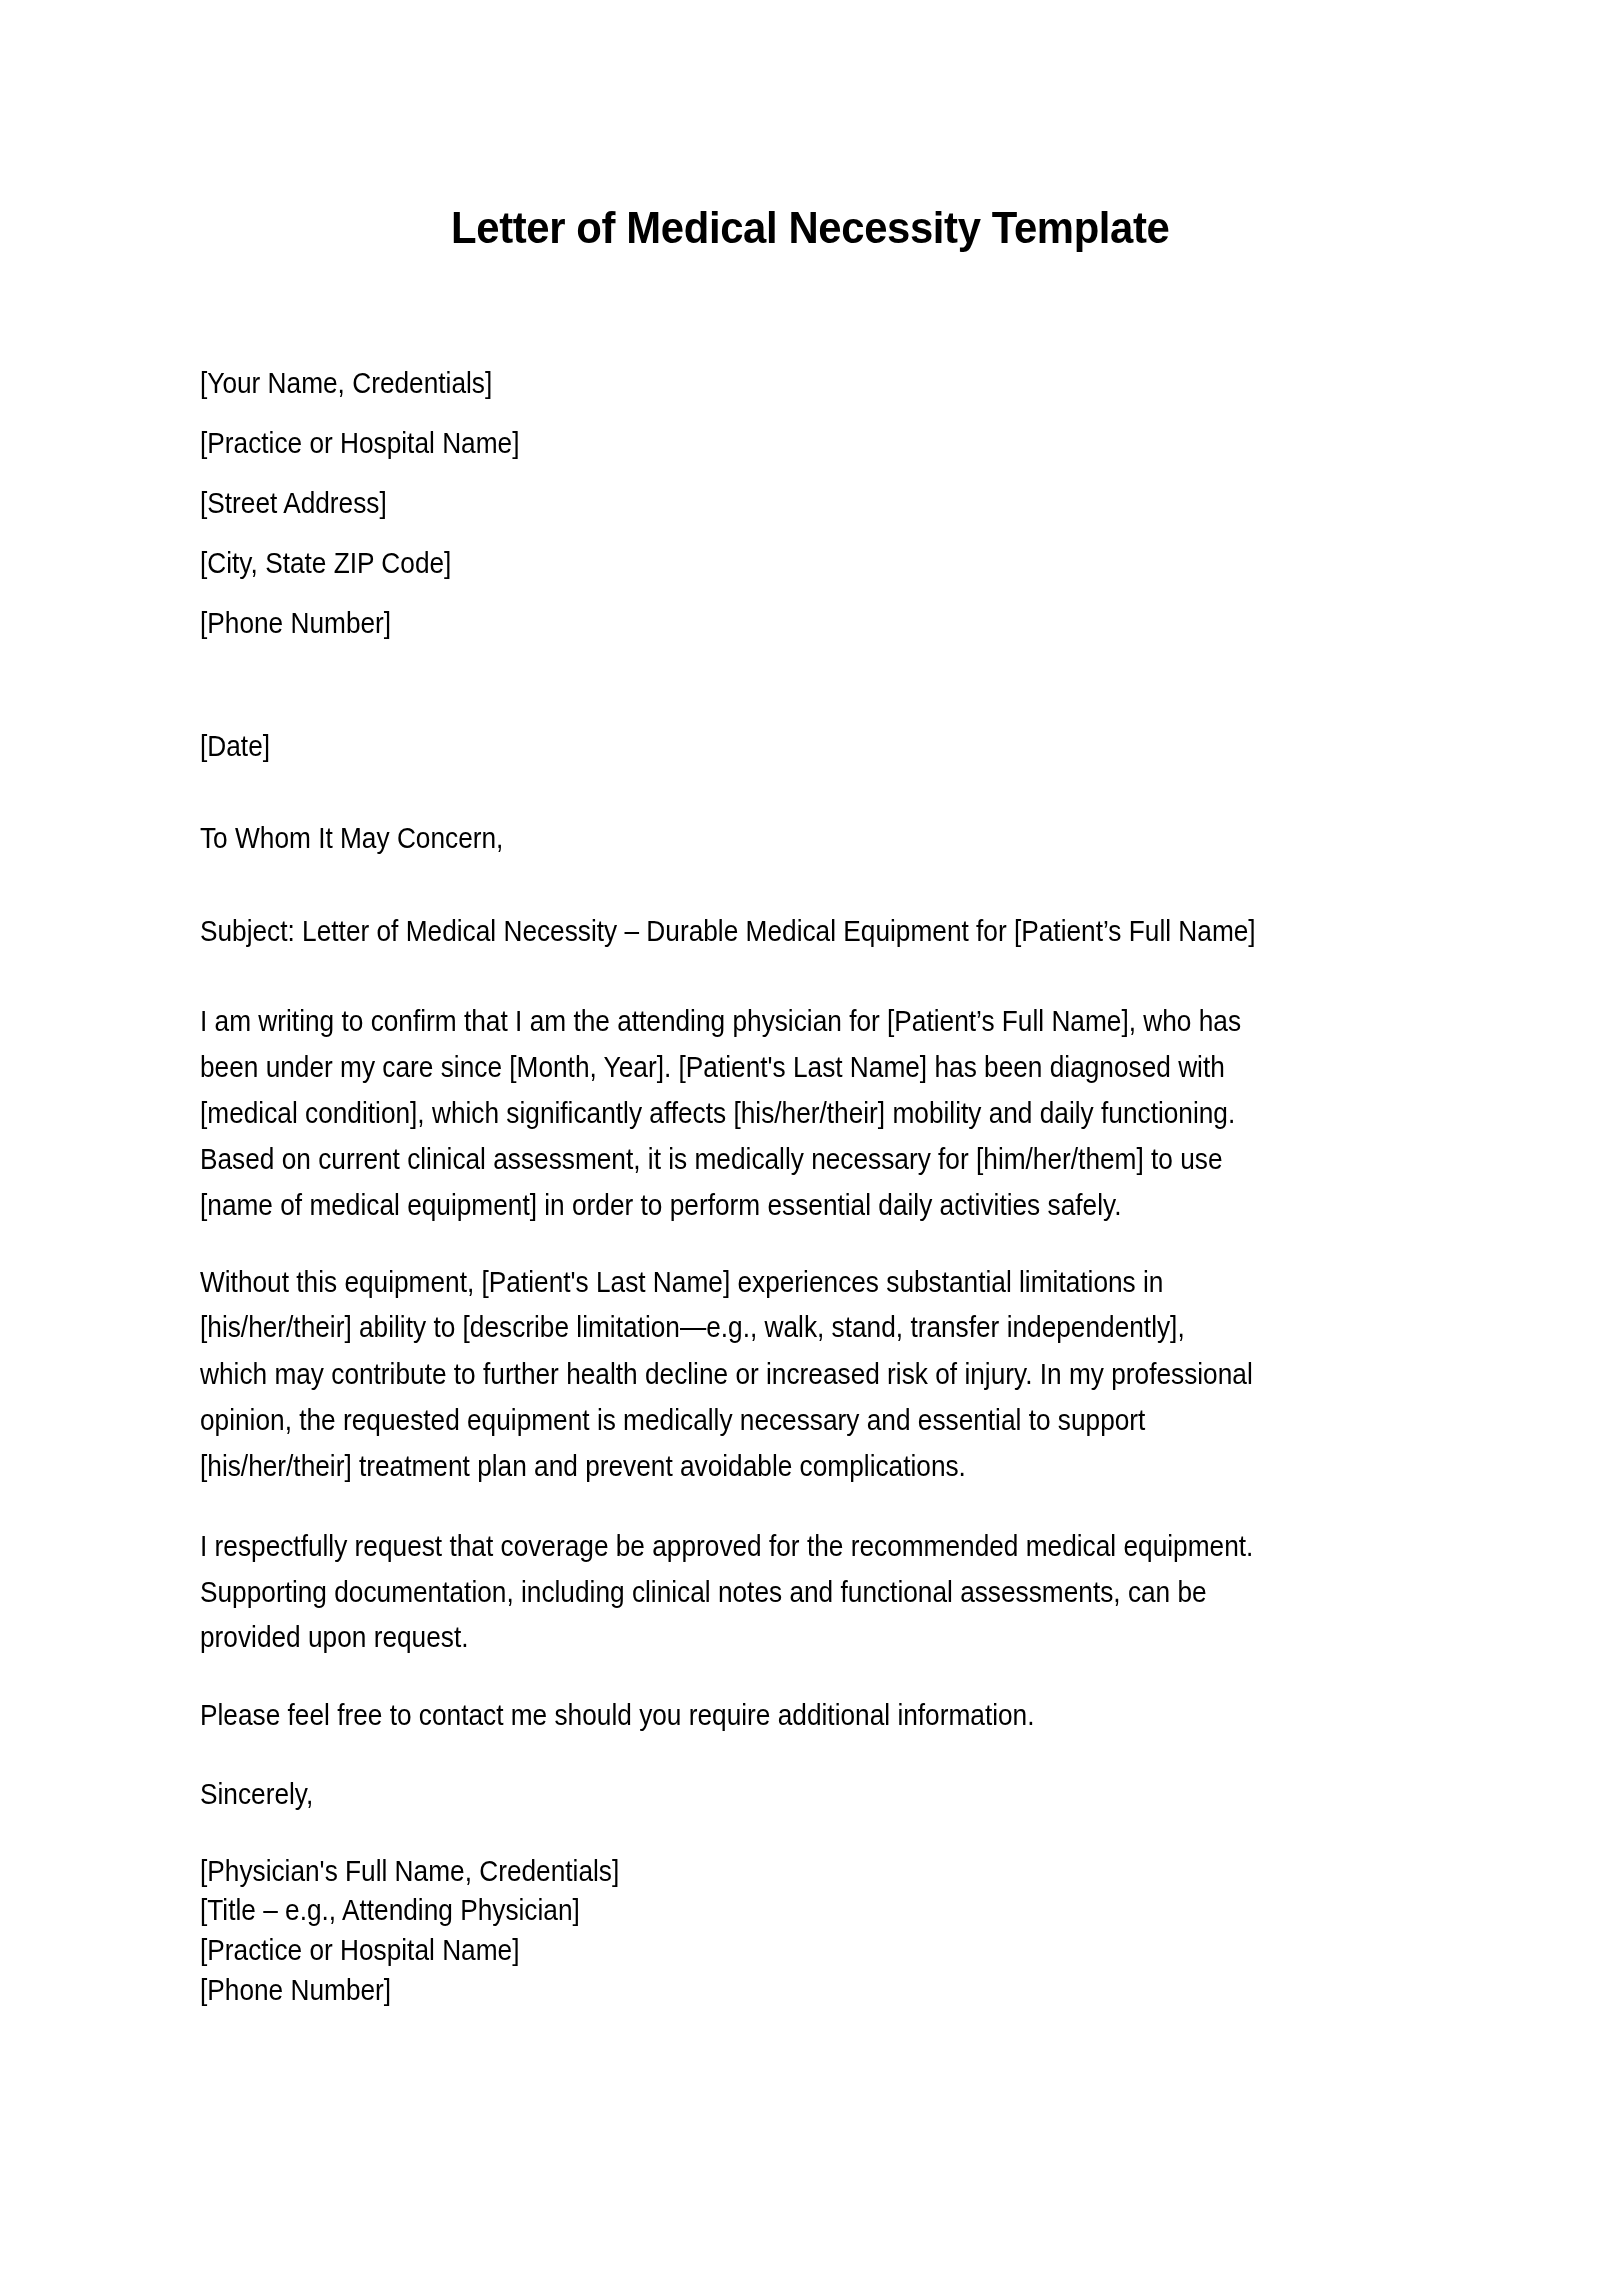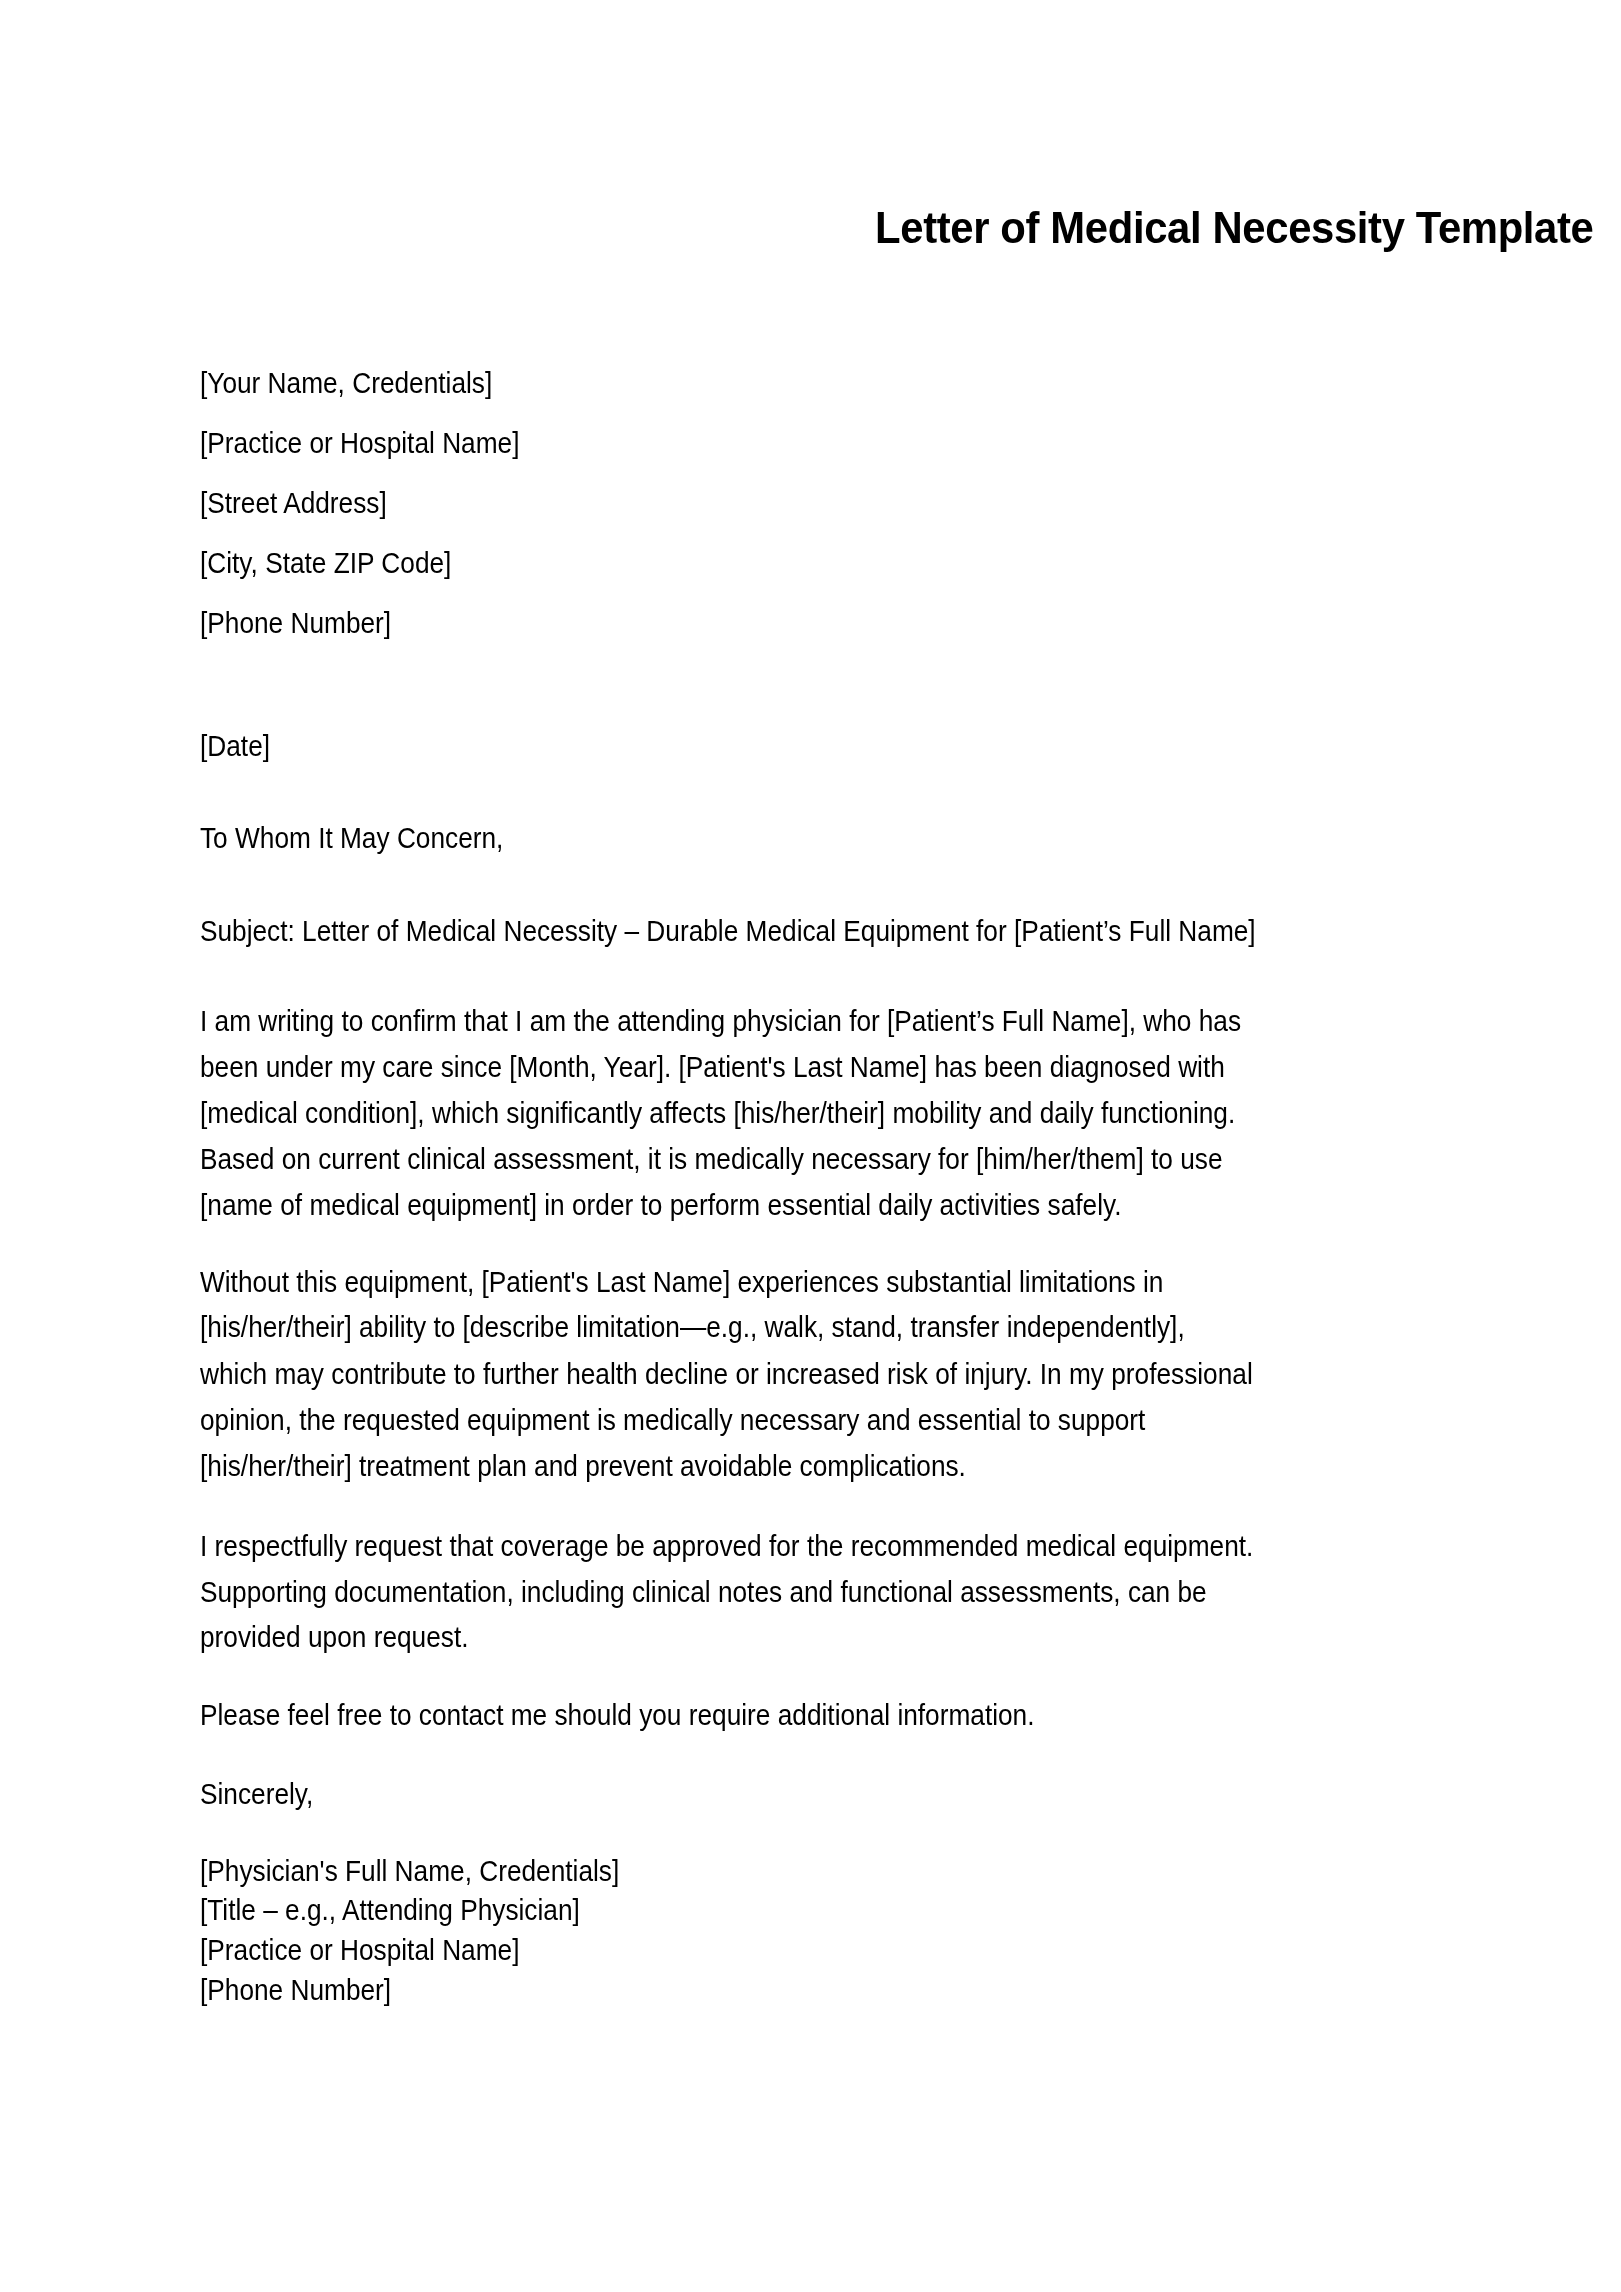--- a/index.html
+++ b/index.html
@@ -1,20 +1,20 @@
 <!DOCTYPE html>
 <html style="font-size:14.3px"><head>
 <meta charset="utf-8">
 <style>
   html, body { margin: 0; padding: 0; background: #ffffff; }
   body { width: 1621px; height: 2293px; position: relative; overflow: hidden; }
   .page { position: absolute; left: 0; top: 0; width: 1621px; height: 2293px; background: #ffffff; color: #000000; }
   .title {
     position: absolute; left: 0; width: 1621px; top: 201px;
-    text-align: right;
+    text-align: center;
     font-family: "Liberation Sans", sans-serif; font-weight: bold;
     font-size: 45px; line-height: 54px; letter-spacing: -0.4px;
   }
   .title span { display: inline-block; transform: scaleX(0.93); transform-origin: center; }
   .ln {
     position: absolute; left: 200px;
     font-family: "Liberation Sans", sans-serif;
     font-size: 29px; line-height: 36px; height: 36px;
     white-space: nowrap; color: #000;
     transform-origin: left center;

